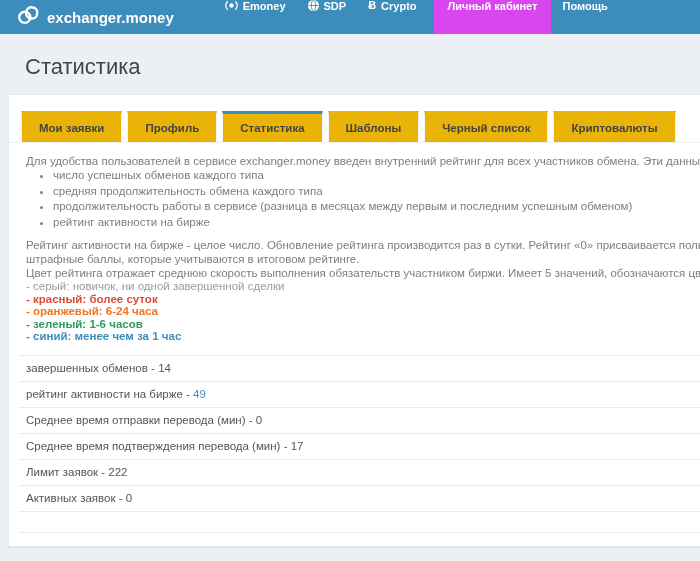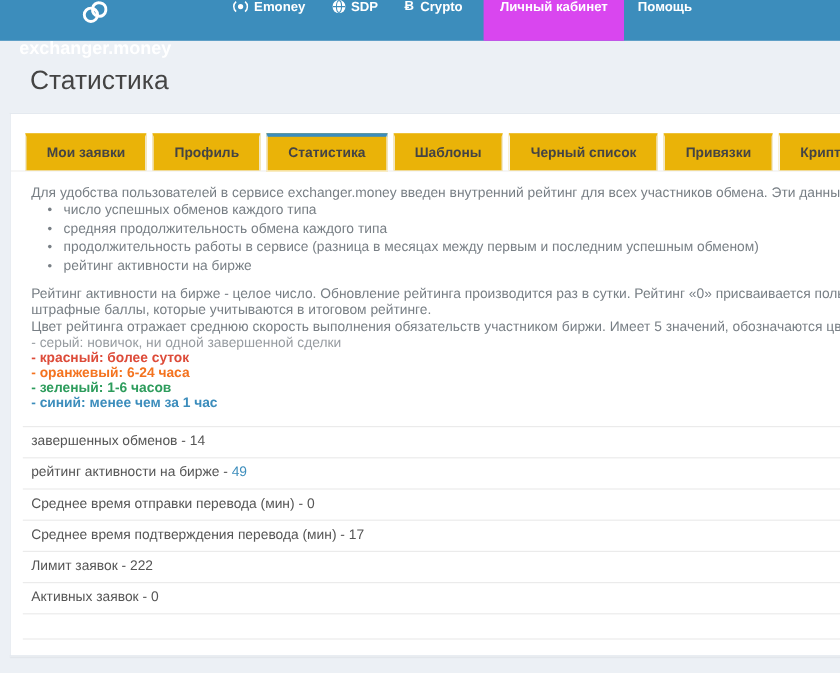--- a/index.html
+++ b/index.html
@@ -8,21 +8,21 @@
     font-family:"Liberation Sans","DejaVu Sans",sans-serif;
     background:#ecf0f5; color:#444;
   }
   
   .navbar {
     height:34px; background:#3c8dbc; display:flex; align-items:stretch;
     width:700px; white-space:nowrap;
   }
   .brand {
     display:flex; align-items:center; gap:7px; padding:0 14px 0 16px;
-    color:#fff; font-size:15px; font-weight:700; text-decoration:none;flex-direction:column;
+    color:#fff; font-size:15px; font-weight:700; text-decoration:none;
   }
   .nav-links { display:flex; align-items:stretch; margin-left:26px; }
   .nav-item {
     display:flex; align-items:flex-start; gap:5px; padding:0 11px;
     color:#fff; font-size:11px; font-weight:600; text-decoration:none; cursor:pointer;
   }
   .nav-item.active { background:#d946ef; padding:0 14px; margin-left:6px; }
   .nav-item .ic { display:inline-flex; align-items:center; }
   .crypto-glyph { font-weight:700; font-size:11px; line-height:1; }
   
@@ -120,21 +120,20 @@
 </div>
 
 <div class="card">
 
   <ul class="tabs">
     <li class="tab">Мои заявки</li>
     <li class="tab">Профиль</li>
     <li class="tab active">Статистика</li>
     <li class="tab">Шаблоны</li>
     <li class="tab">Черный список</li>
-    <li class="tab">Привязки</li>
     <li class="tab">Криптовалюты</li>
   </ul>
 
   <div class="tab-content">
     <p class="p-intro">Для удобства пользователей в сервисе exchanger.money введен внутренний рейтинг для всех участников обмена. Эти данные доступны для просмотра любом</p>
 
     <ul class="bullets">
       <li>число успешных обменов каждого типа</li>
       <li>средняя продолжительность обмена каждого типа</li>
       <li>продолжительность работы в сервисе (разница в месяцах между первым и последним успешным обменом)</li>

